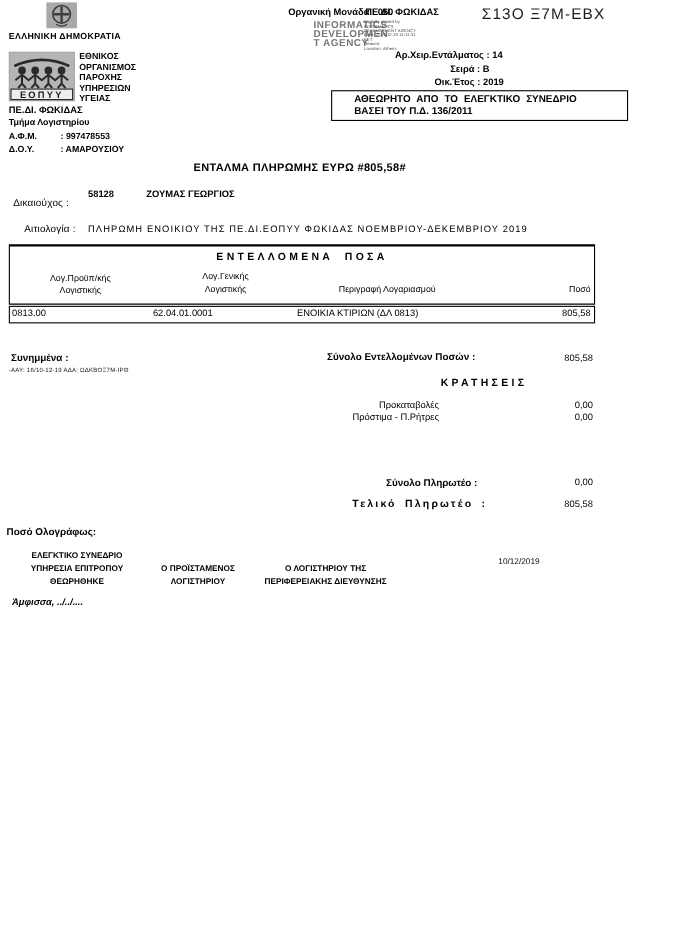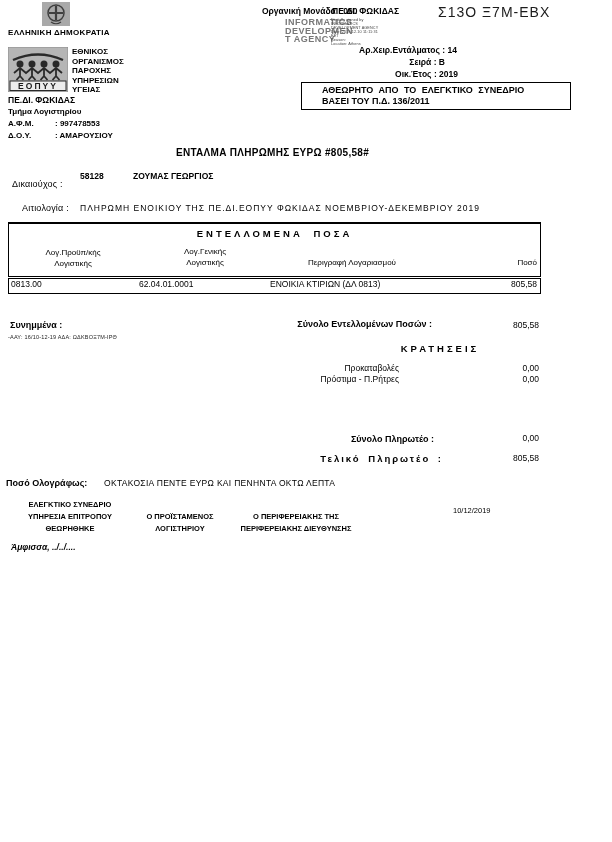--- a/index.html
+++ b/index.html
@@ -136,33 +136,32 @@
   <div class="t f85 r" style="left:250px; top:375px; width:149px;">Πρόστιμα - Π.Ρήτρες</div>
   <div class="t f85 r" style="left:494px; top:375px; width:45px;">0,00</div>
 
   <div class="t b f9 r" style="left:234px; top:434px; width:200px;">Σύνολο Πληρωτέο :</div>
   <div class="t f85 r" style="left:494px; top:434px; width:45px;">0,00</div>
 
   <div class="t b f95 r" style="left:243px; top:454px; width:200px; letter-spacing:2px; word-spacing:3px;">Τελικό Πληρωτέο :</div>
   <div class="t f85 r" style="left:494px; top:454px; width:45px;">805,58</div>
 
   <div class="t b f9" style="left:6px; top:478px;">Ποσό Ολογράφως:</div>
-  <div class="t f85" style="left:104px; top:479px; letter-spacing:0.3px;">ΟΚΤΑΚΟΣΙΑ ΠΕΝΤΕ ΕΥΡΩ ΚΑΙ ΠΕΝΗΝΤΑ ΟΚΤΩ ΛΕΠΤΑ</div>
 
   <div class="t f75" style="left:453px; top:495px;margin-top:12px;">10/12/2019</div>
 
   <div class="t b c" style="left:18px; top:499px; width:104px; font-size:7.5px; line-height:12px;">
     <div>ΕΛΕΓΚΤΙΚΟ ΣΥΝΕΔΡΙΟ</div>
     <div>ΥΠΗΡΕΣΙΑ ΕΠΙΤΡΟΠΟΥ</div>
     <div>ΘΕΩΡΗΘΗΚΕ</div>
   </div>
   <div class="t b c" style="left:135px; top:511px; width:90px; font-size:7.5px; line-height:12px;">
     <div>Ο ΠΡΟΪΣΤΑΜΕΝΟΣ</div>
     <div>ΛΟΓΙΣΤΗΡΙΟΥ</div>
   </div>
   <div class="t b c" style="left:225px; top:511px; width:142px; font-size:7.5px; line-height:12px;">
-    <div>Ο ΠΕΡΙΦΕΡΕΙΑΚΗΣ ΤΗΣ</div>
+    <div>Ο ΛΟΓΙΣΤΗΡΙΟΥ ΤΗΣ</div>
     <div>ΠΕΡΙΦΕΡΕΙΑΚΗΣ ΔΙΕΥΘΥΝΣΗΣ</div>
   </div>
 
   <div class="t b f85" style="left:11px; top:543px; font-style:italic;">Άμφισσα, ../../....</div>
 
 </div>
 
 </body></html>

